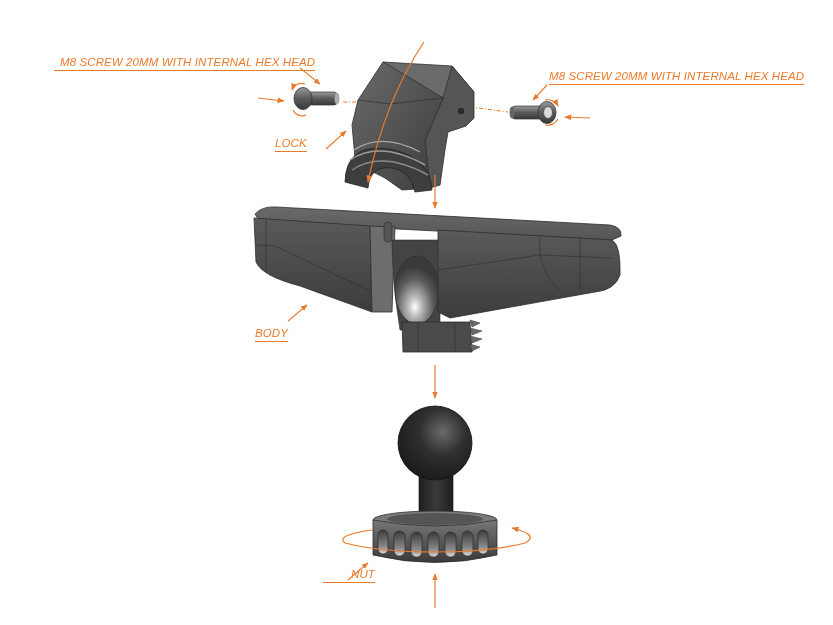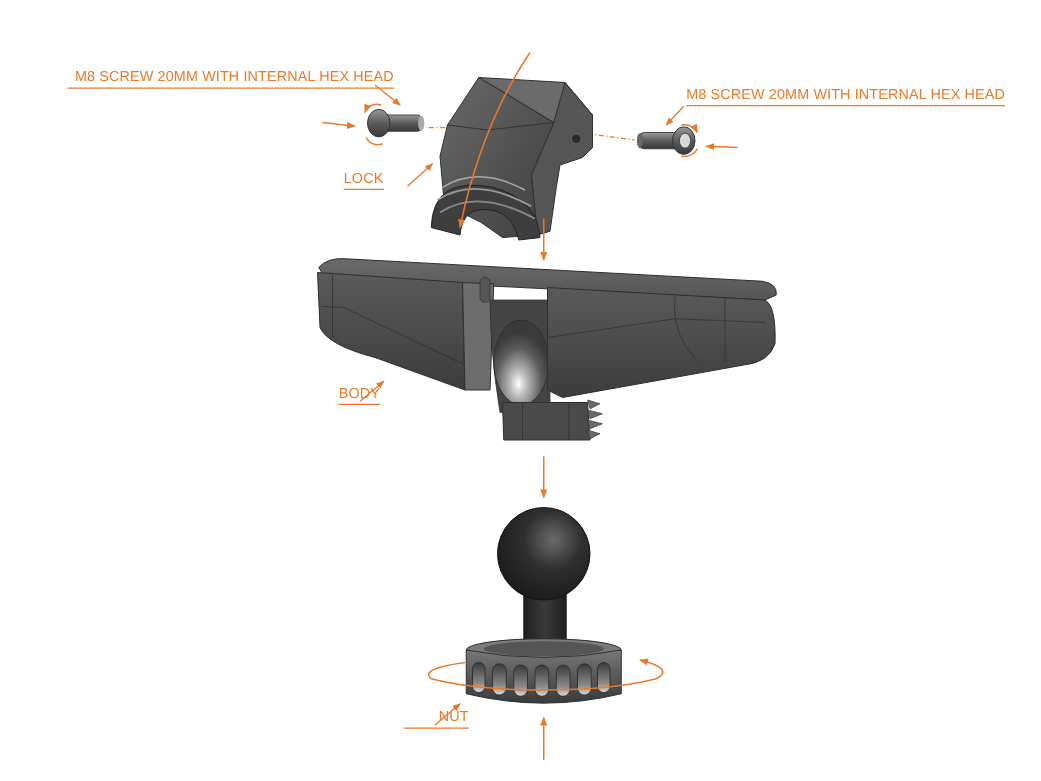--- a/index.html
+++ b/index.html
@@ -1,20 +1,20 @@
 <!DOCTYPE html>
 <html><head>
 <meta charset="utf-8">
 <style>
   html, body { margin: 0; padding: 0; background: #ffffff; }
   body { width: 833px; height: 625px; position: relative; overflow: hidden;
          font-family: "Liberation Sans", sans-serif; }
   svg#scene { position: absolute; left: 0; top: 0; }
   .label { position: absolute; color: #ea7a2a; font-size: 11.5px; letter-spacing: 0.1px;
-           white-space: nowrap; line-height: 13px; }
+           white-space: nowrap; line-height: 13px; font-style: italic; }
   .label .u { position: absolute; left: 0; right: 0; bottom: -2px; height: 1px; background: #ea7a2a; }
 </style>
 </head>
 <body>
 
 <svg id="scene" width="833" height="625" viewBox="0 0 833 625" xmlns="http://www.w3.org/2000/svg">
   <defs>
     <linearGradient id="gBodyFront" x1="0" y1="0" x2="0" y2="1">
       <stop offset="0" stop-color="#5a5a5a"></stop>
       <stop offset="1" stop-color="#3c3c3c"></stop>
@@ -170,18 +170,18 @@
 
 <div class="label" style="left:60px; top:56px;">
   <span>M8 SCREW 20MM WITH INTERNAL HEX HEAD</span><span class="u" style="left:-6px;"></span>
 </div>
 <div class="label" style="left:549px; top:70px;">
   <span>M8 SCREW 20MM WITH INTERNAL HEX HEAD</span><span class="u"></span>
 </div>
 <div class="label" style="left:275px; top:137px;">
   <span>LOCK</span><span class="u"></span>
 </div>
-<div class="label" style="left:255px; top:309px;margin-left:16px;">
+<div class="label" style="left:255px; top:327px;">
   <span>BODY</span><span class="u"></span>
 </div>
 <div class="label" style="left:323px; top:568px;padding-left:28px;">
   <span>NUT</span><span class="u"></span>
 </div>
 
 </body></html>

